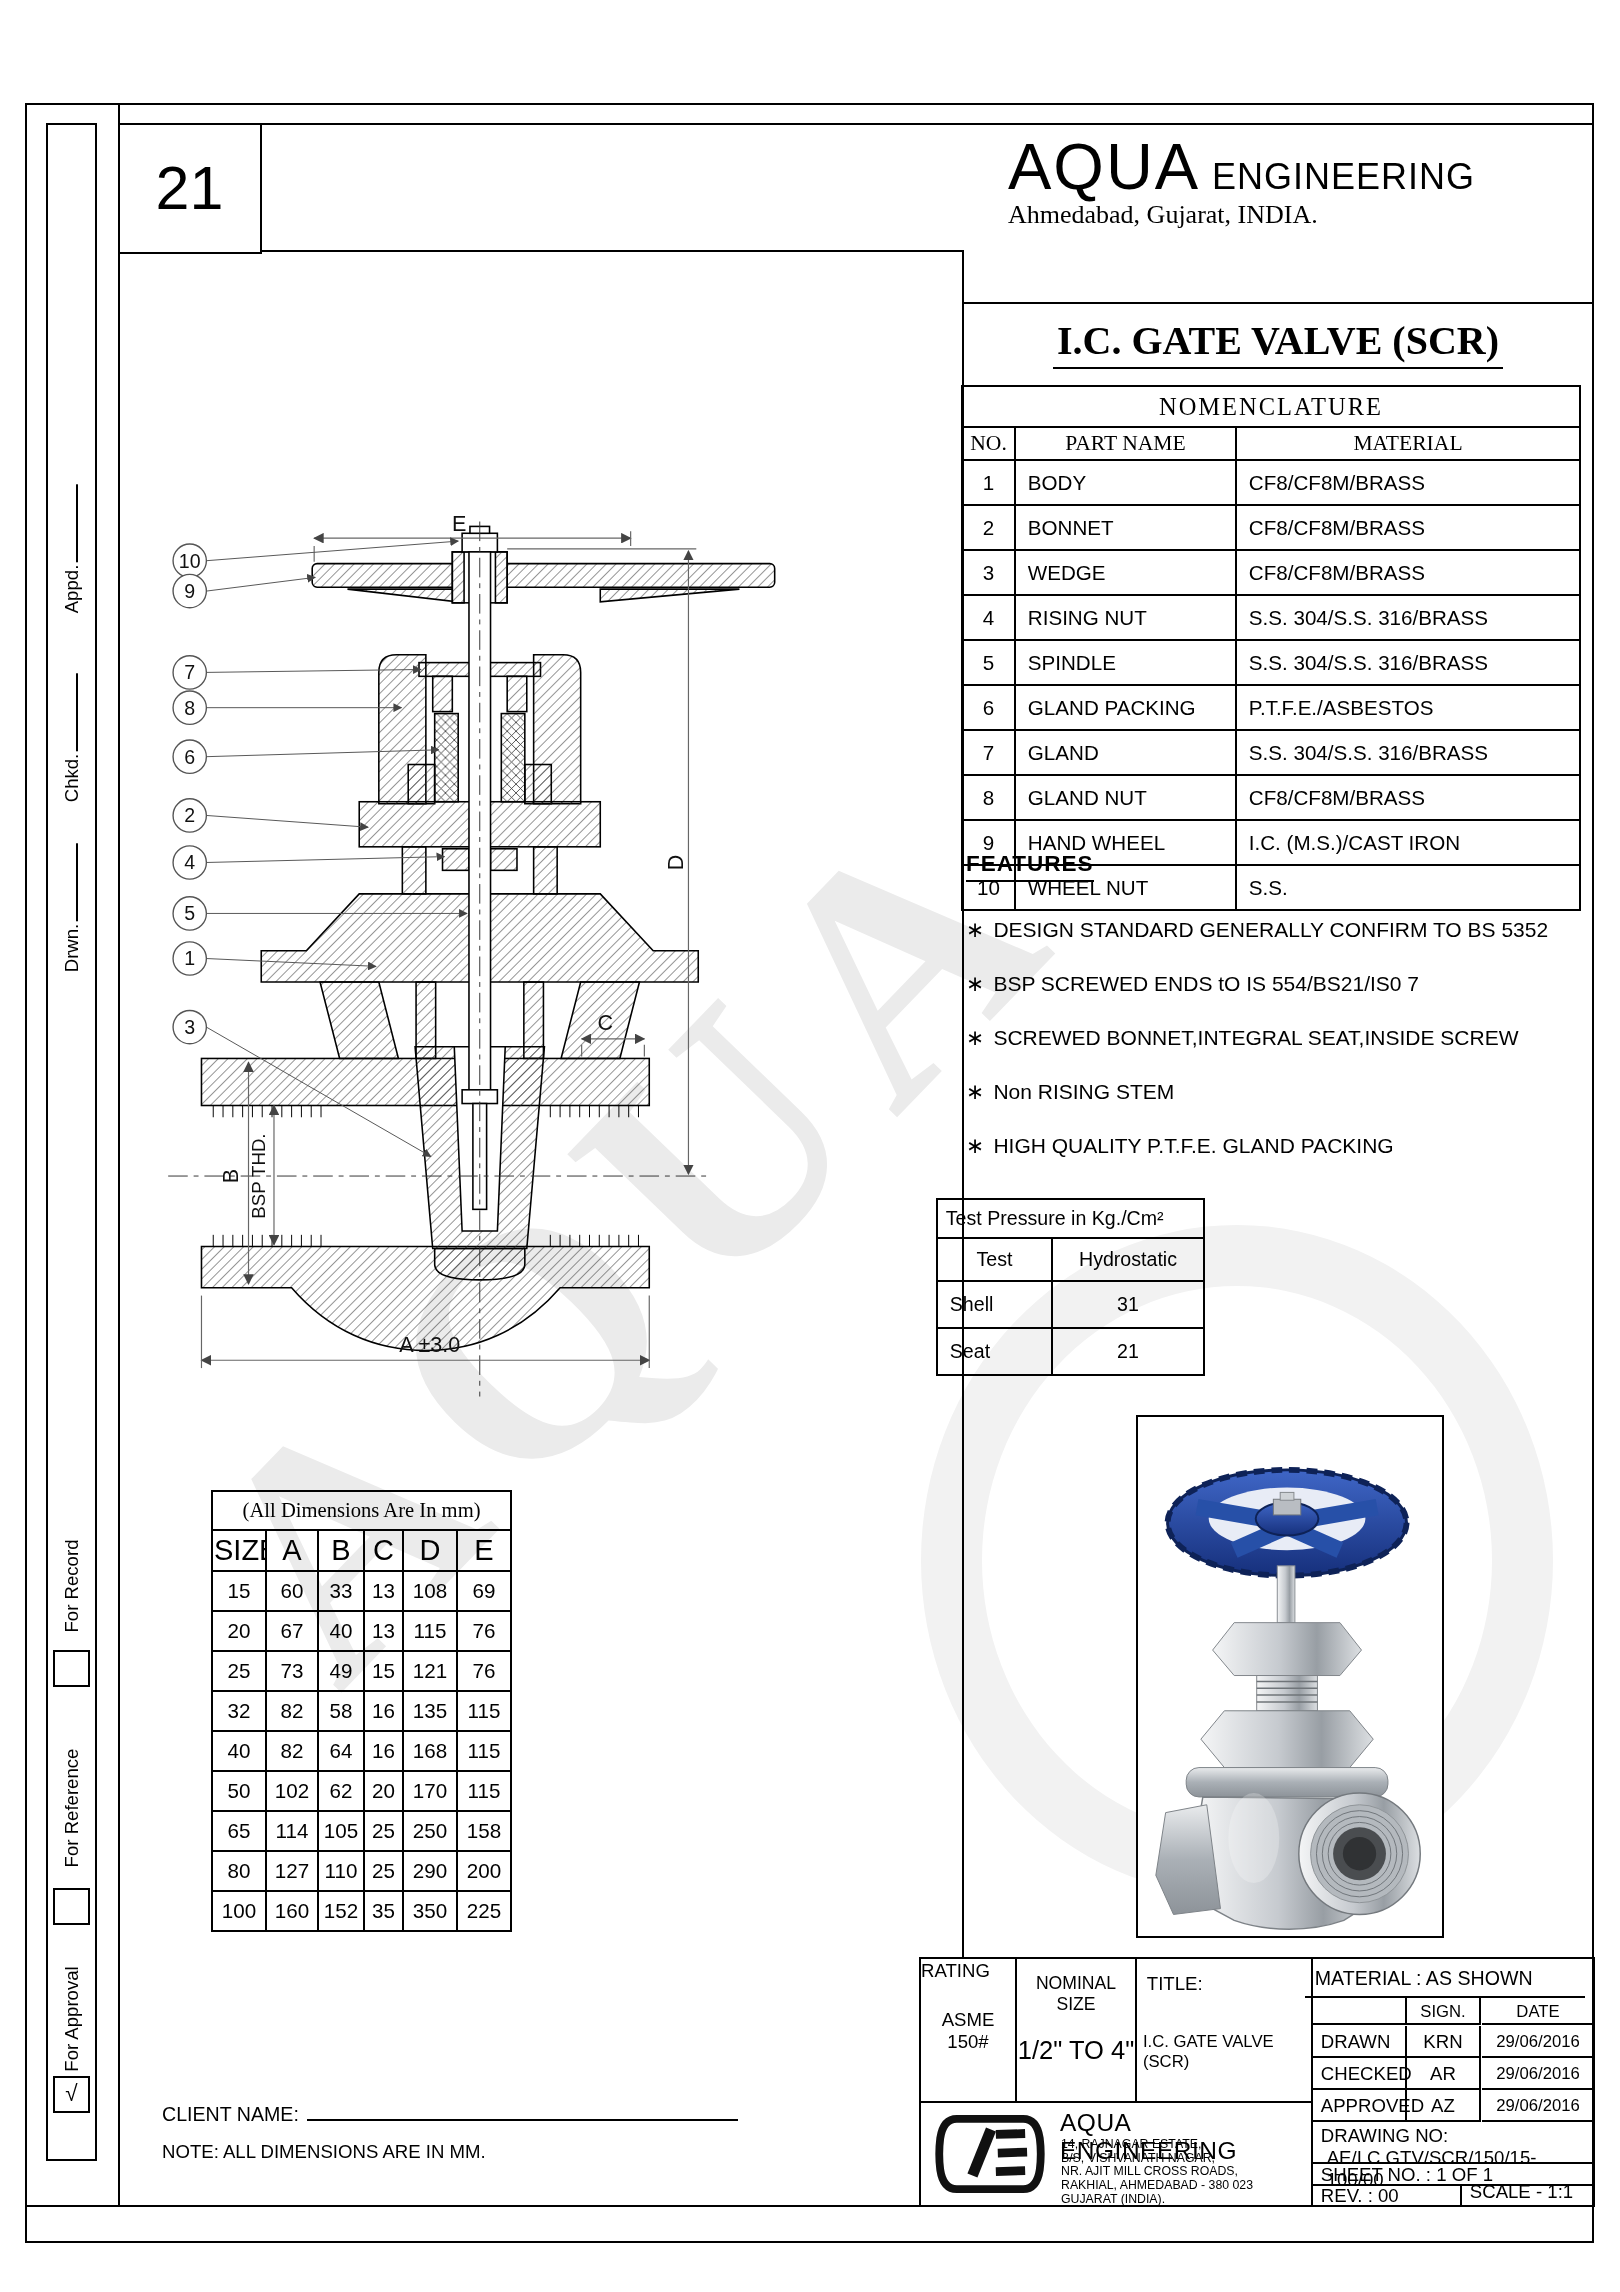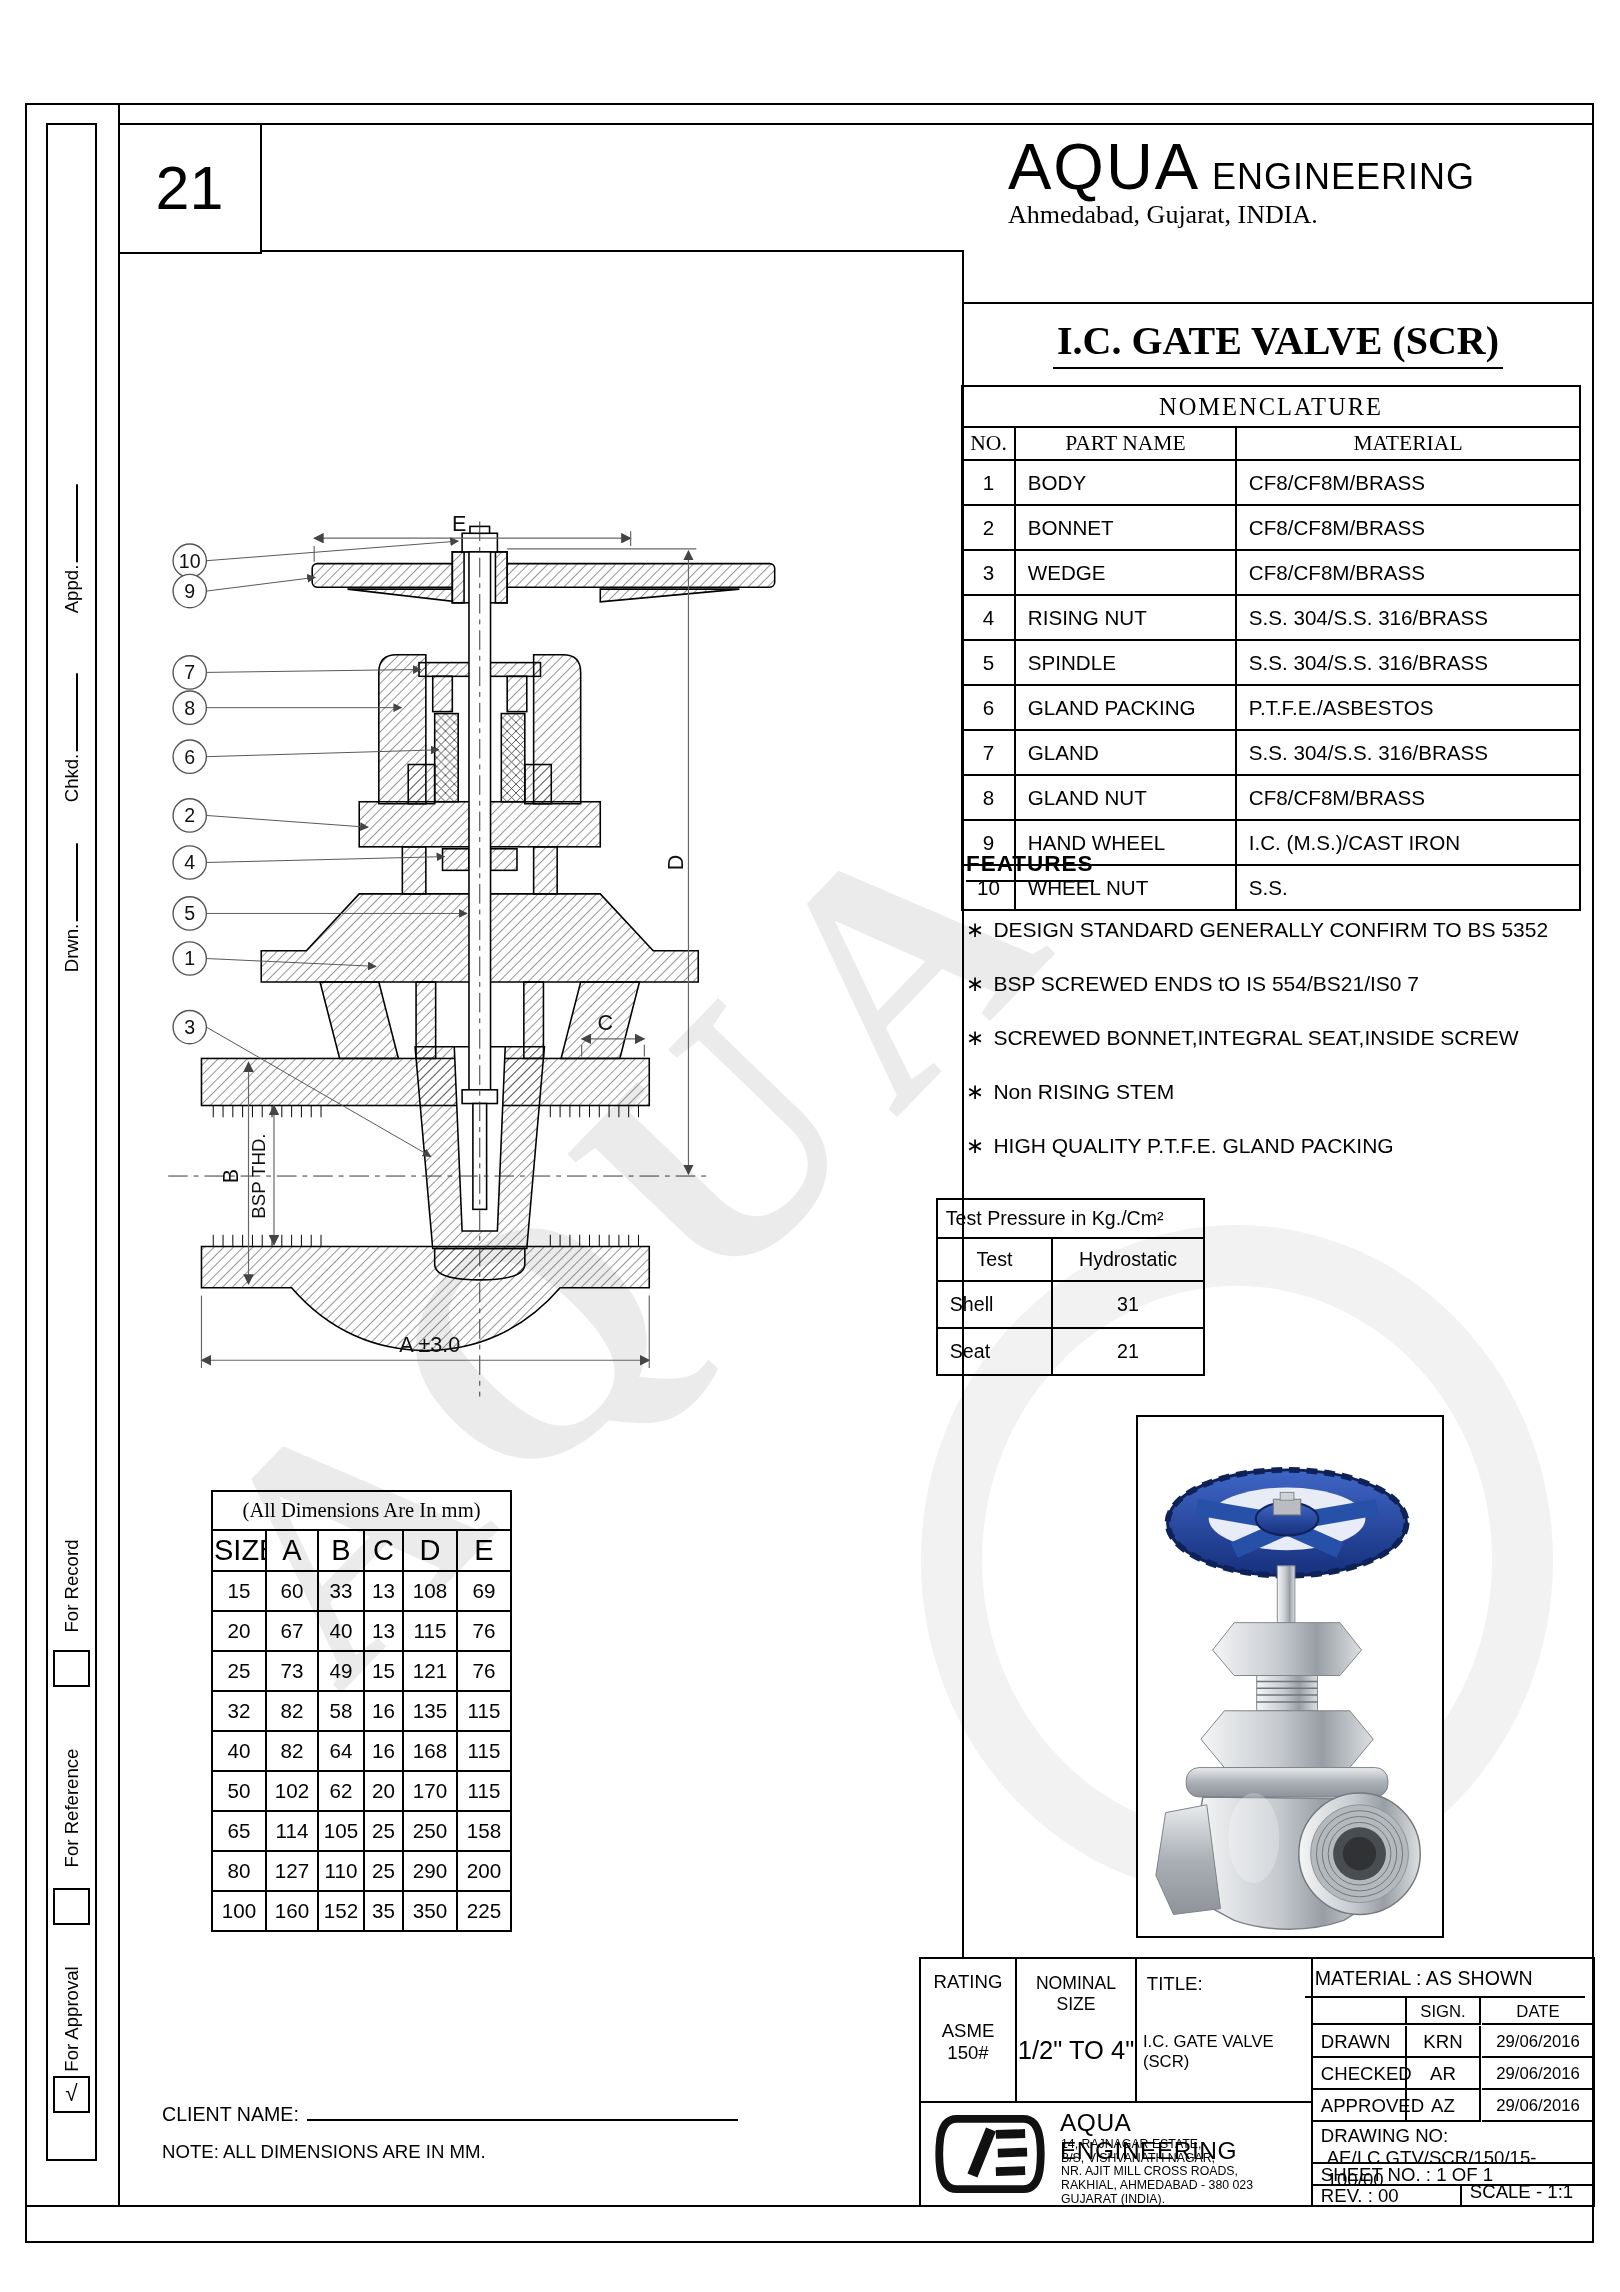--- a/index.html
+++ b/index.html
@@ -531,21 +531,21 @@
         <circle cx="226" cy="446" r="32" fill="none" stroke="#70757a"></circle>
         <circle cx="226" cy="446" r="27" fill="#4a4d50"></circle>
         <circle cx="226" cy="446" r="17" fill="#303234"></circle>
       </g>
       <ellipse cx="118" cy="430" rx="26" ry="46" fill="#ffffff" opacity="0.25"></ellipse>
     </svg>
   </div>
 
   <div class="tblk">
     <div class="cell" style="left:0;top:0;width:96px;height:144px;">
-      <div style="text-align:center;margin-top:12px;">RATING</div>
+      <div style="text-align:left;margin-top:1px;">RATING</div>
       <div style="text-align:center;margin-top:27.4px;">ASME 150#</div>
     </div>
     <div class="cell" style="left:96px;top:0;width:120px;height:144px;">
       <div style="text-align:center;margin-top:13.7px;font-size:17.6px;">NOMINAL SIZE</div>
       <div style="text-align:center;margin-top:21.6px;font-size:25.5px;">1/2" TO 4"</div>
     </div>
     <div class="cell" style="left:216px;top:0;width:176px;height:144px;">
       <div style="margin:13.7px 0 0 9.8px;">TITLE:</div>
       <div style="margin:37px 0 0 5.9px;font-size:16.7px;">I.C. GATE VALVE (SCR)</div>
     </div>

